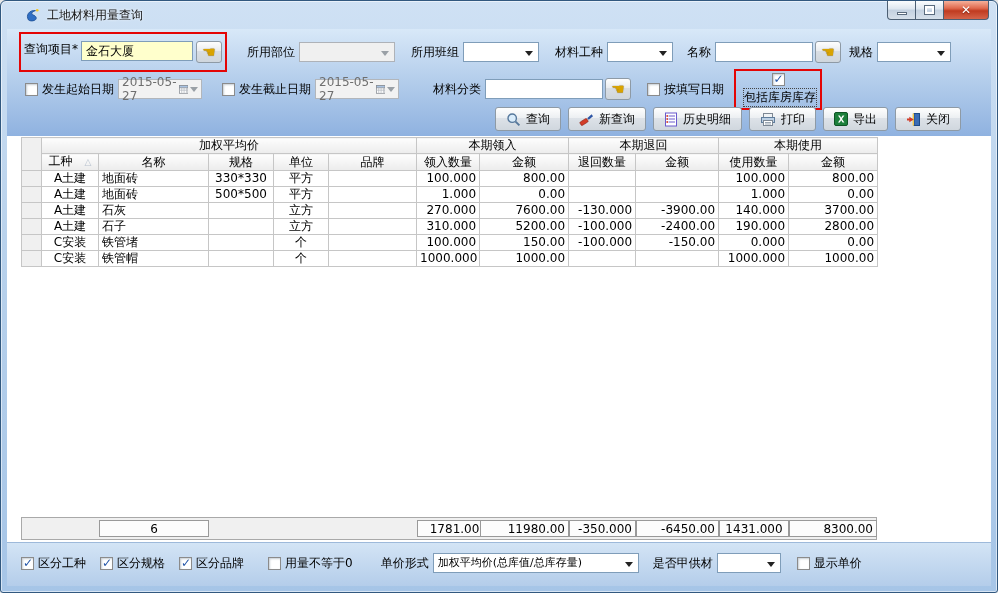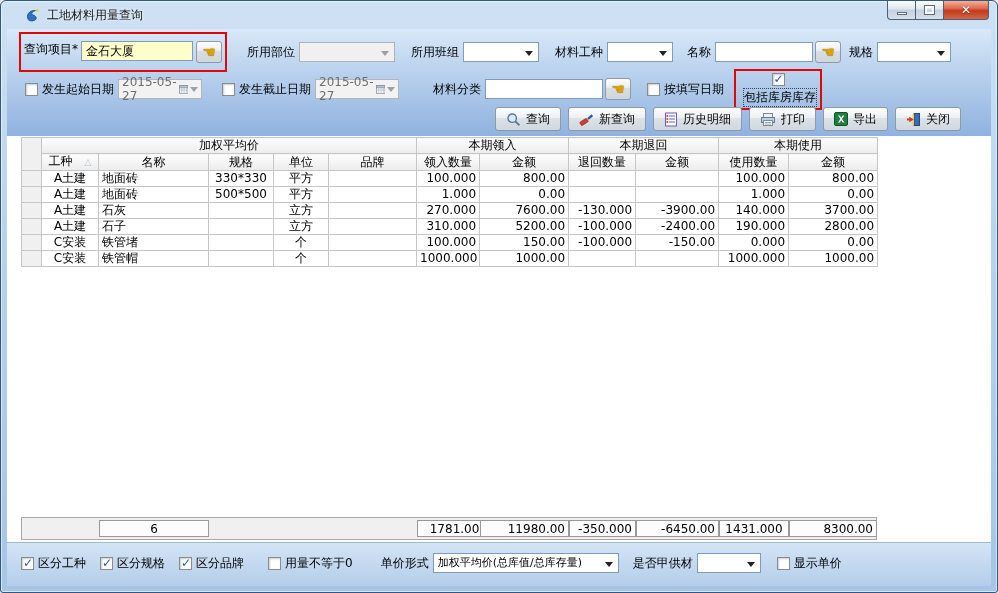--- a/index.html
+++ b/index.html
@@ -382,21 +382,21 @@
       <div class="bbar">
         <span class="cb checked-src checked"></span>
         <span class="cb-label">区分工种</span>
         <span class="cb ml14 checked"></span>
         <span class="cb-label">区分规格</span>
         <span class="cb ml14 checked"></span>
         <span class="cb-label">区分品牌</span>
         <span class="cb" style="margin-left:24px"></span>
         <span class="cb-label">用量不等于0</span>
         <span class="flabel" style="margin-left:28px">单价形式</span>
-        <div class="combo small ml4" style="width:186px">
+        <div class="combo small ml4" style="width:206px">
           <span>加权平均价(总库值/总库存量)</span>
           <span class="arr"></span>
         </div>
         <span class="flabel ml14">是否甲供材</span>
         <div class="combo ml4" style="width:64px">
           <span></span>
           <span class="arr"></span>
         </div>
         <span class="cb ml16"></span>
         <span class="cb-label">显示单价</span>

